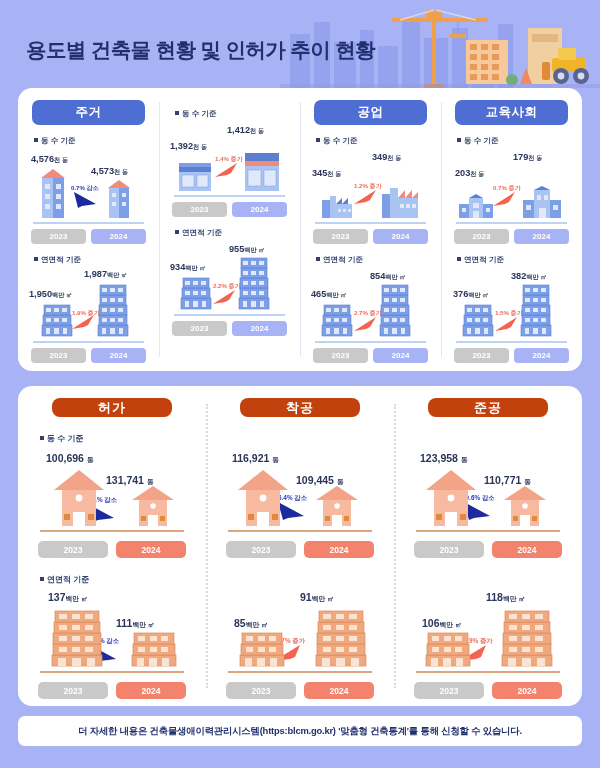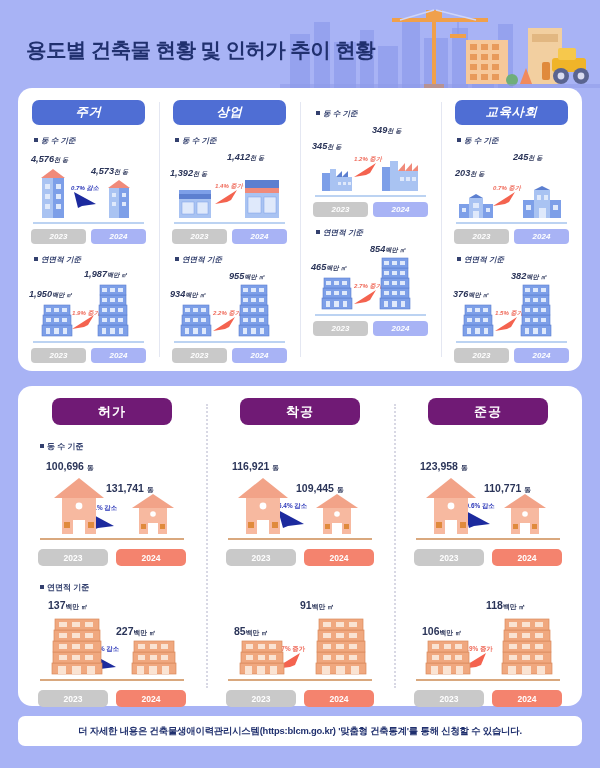--- a/index.html
+++ b/index.html
@@ -24,21 +24,21 @@
   }
 
   
   .top-card {
     position: absolute; left: 18px; top: 88px;
     width: 564px; height: 283px;
     background: #ffffff; border-radius: 14px;
     display: flex;
   }
   .usecol {
-    flex: 1 1 0; padding: 10px 6px 8px 6px; position: relative; font-style: italic;
+    flex: 1 1 0; padding: 10px 6px 8px 6px; position: relative;
   }
   .usecol + .usecol::before {
     content: ""; position: absolute; left: 0; top: 14px; bottom: 14px;
     width: 1px; background: #e4e7f2;
   }
   .use-pill {
     height: 25px; border-radius: 7px; background: #4f6ed4;
     color: #ffffff; font-size: 12.5px; font-weight: bold;
     display: flex; align-items: center; justify-content: center;
     margin: 2px 8px 0 8px; letter-spacing: 0.5px;
@@ -88,21 +88,21 @@
     width: 564px; height: 320px;
     background: #ffffff; border-radius: 14px;
     display: flex;
   }
   .permcol { flex: 1 1 0; padding: 12px 8px 10px 8px; position: relative; }
   .permcol + .permcol::before {
     content: ""; position: absolute; left: 0; top: 18px; bottom: 18px;
     width: 0; border-left: 2px dotted #d8d8e4;
   }
   .perm-pill {
-    height: 27px; border-radius: 8px; background: #701a75;
+    height: 19px; border-radius: 8px; background: #c2410c;
     color: #ffffff; font-size: 13px; font-weight: bold;
     display: flex; align-items: center; justify-content: center;
     margin: 0 26px; letter-spacing: 1px;
   }
   .perm-sub {
     font-size: 8px; color: #33406e; font-weight: bold;
     margin: 16px 0 0 14px; white-space: nowrap;
   }
   .perm-sub .sq { display:inline-block; width:4px; height:4px; background:#33406e; margin-right:3px; vertical-align:1px; }
   .chart-big { position: relative; height: 110px; margin-top: 4px; }
@@ -312,21 +312,20 @@
           </svg>
         </div>
         <div class="years">
           <div class="yr prev">2023</div>
           <div class="yr cur-blue">2024</div>
         </div>
       </div>
     </div>
 
     <div class="usecol">
-      <div class="use-pill">상업</div>
       <div class="sub-label"><span class="sq"></span><span>동 수 기준</span></div>
       <div class="chart">
         <div class="ground"></div>
         <div class="val" style="left:5px; top:20px;"><span>1,392</span><span class="unit">천 동</span></div>
         <div class="val" style="left:62px; top:4px;"><span>1,412</span><span class="unit">천 동</span></div>
         <div class="pct up" style="left:50px; top:34px;">1.4% 증가</div>
         <div class="arrow" style="left:48px; top:40px;">
           <svg width="26" height="20" viewBox="0 0 26 20">
               <polygon points="24,2 2,16 14,14 18,12" fill="#f4634f"></polygon>
             </svg>
@@ -419,20 +418,21 @@
           </svg>
         </div>
         <div class="years">
           <div class="yr prev">2023</div>
           <div class="yr cur-blue">2024</div>
         </div>
       </div>
     </div>
 
     <div class="usecol">
+      <div class="use-pill">공업</div>
       <div class="sub-label"><span class="sq"></span><span>동 수 기준</span></div>
       <div class="chart">
         <div class="ground"></div>
         <div class="val" style="left:6px; top:20px;"><span>345</span><span class="unit">천 동</span></div>
         <div class="val" style="left:66px; top:4px;"><span>349</span><span class="unit">천 동</span></div>
         <div class="pct up" style="left:48px; top:34px;">1.2% 증가</div>
         <div class="arrow" style="left:46px; top:40px;">
           <svg width="26" height="20" viewBox="0 0 26 20">
               <polygon points="24,2 2,16 14,14 18,12" fill="#f4634f"></polygon>
             </svg>
@@ -537,21 +537,21 @@
         </div>
       </div>
     </div>
 
     <div class="usecol">
       <div class="use-pill">교육사회</div>
       <div class="sub-label"><span class="sq"></span><span>동 수 기준</span></div>
       <div class="chart">
         <div class="ground"></div>
         <div class="val" style="left:8px; top:20px;"><span>203</span><span class="unit">천 동</span></div>
-        <div class="val" style="left:66px; top:4px;"><span>245</span><span class="unit">천 동</span></div>
+        <div class="val" style="left:66px; top:4px;"><span>179</span><span class="unit">천 동</span></div>
         <div class="pct up" style="left:46px; top:36px;">0.7% 증가</div>
         <div class="arrow" style="left:44px; top:42px;">
           <svg width="26" height="20" viewBox="0 0 26 20">
               <polygon points="24,2 2,16 14,14 18,12" fill="#f4634f"></polygon>
             </svg>
         </div>
         <div class="bldg" style="left:10px;">
           <svg width="38" height="24" viewBox="0 0 38 24">
             <rect x="2" y="10" width="34" height="14" fill="#7d9fe8"></rect>
             <rect x="12" y="4" width="14" height="20" fill="#a9c3f2"></rect>
@@ -689,21 +689,21 @@
         <div class="years-big">
           <div class="yr prev">2023</div>
           <div class="yr cur-orange">2024</div>
         </div>
       </div>
 
       <div class="perm-sub"><span class="sq"></span><span>연면적 기준</span></div>
       <div class="chart-big orange">
         <div class="ground"></div>
         <div class="val-big" style="left:22px; top:2px;"><span>137</span><span class="unit">백만 ㎡</span></div>
-        <div class="val-big" style="left:90px; top:28px;"><span>227</span><span class="unit">백만 ㎡</span></div>
+        <div class="val-big" style="left:90px; top:28px;"><span>111</span><span class="unit">백만 ㎡</span></div>
         <div class="pct dn" style="left:64px; top:48px; font-size:6.4px;">9.0% 감소</div>
         <div class="arrow" style="left:62px; top:54px;">
           <svg width="30" height="22" viewBox="0 0 30 22">
               <polygon points="2,2 28,16 12,18 7,20" fill="#1c2a9e"></polygon>
             </svg>
         </div>
         <div class="bldg" style="left:24px; bottom:28px;">
           <svg width="54" height="60" viewBox="0 0 54 60">
             <g fill="#f0a87f" stroke="#d98a5c" stroke-width="0.7">
               <rect x="2" y="48" width="50" height="11"></rect>

